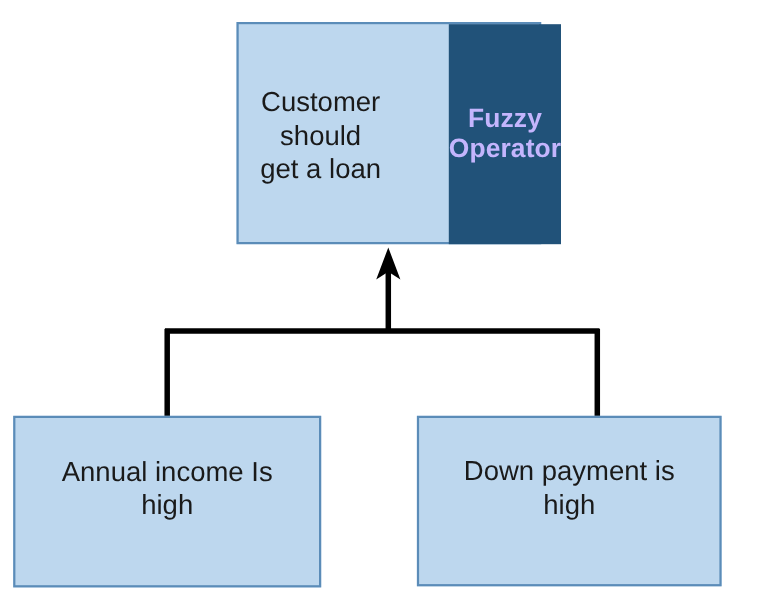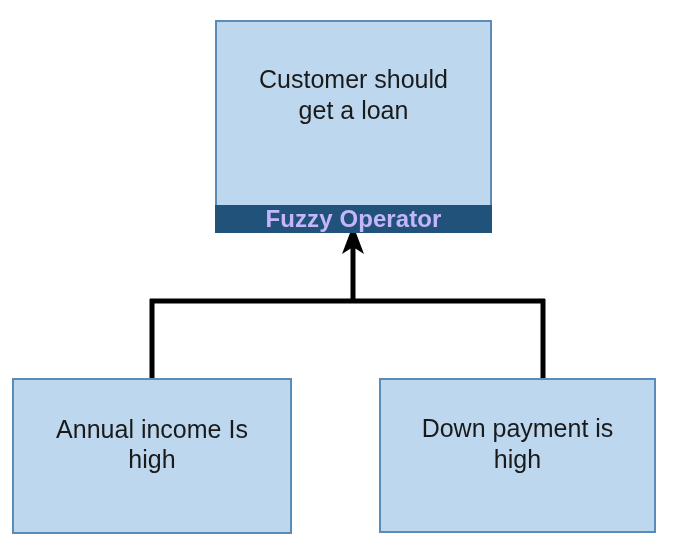--- a/index.html
+++ b/index.html
@@ -30,21 +30,20 @@
     pointer-events: none;
   }
 
   
   .node {
     position: absolute;
     box-sizing: border-box;
     border: 2px solid #5b8cb8;
     background: #bdd7ee;
     display: flex;
-    flex-direction: column;
     gap: 44px;
   }
   .node-body {
     flex: 1 1 auto;
     display: flex;
     align-items: center;
     justify-content: center;
     padding: 0 8px;
   }
   .node-title {

